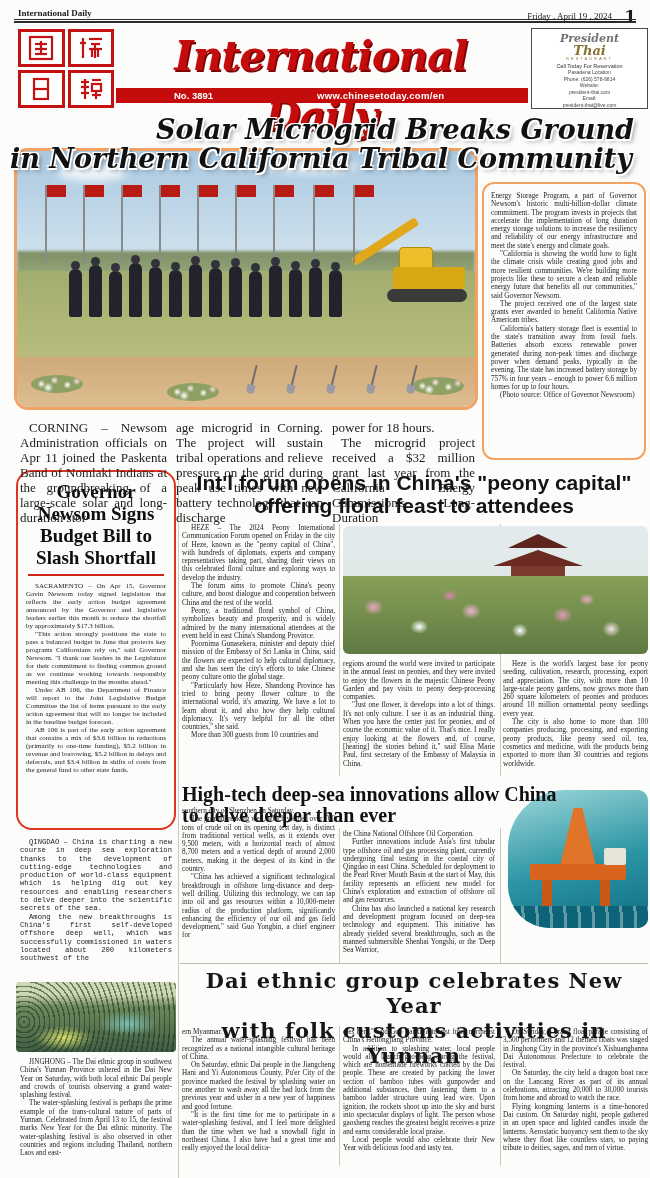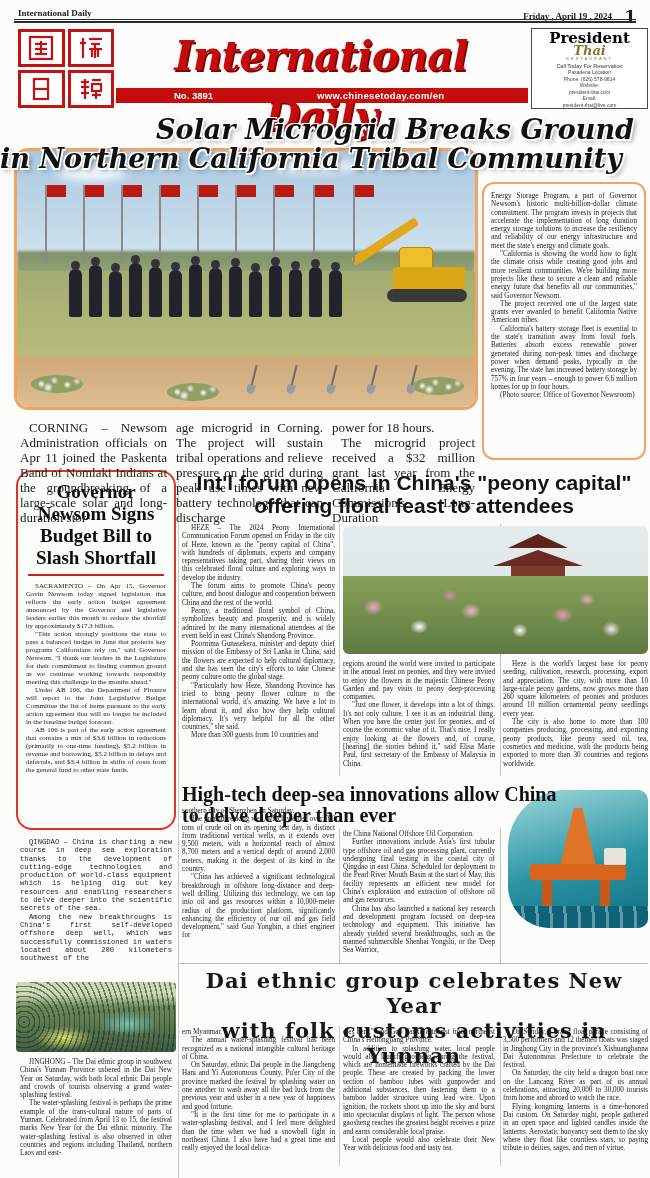--- a/index.html
+++ b/index.html
@@ -5,21 +5,21 @@
 <style>
   html,body{margin:0;padding:0;}
   .page{position:relative;width:650px;height:1178px;background:#fcfcfa;overflow:hidden;
         font-family:"Liberation Serif",serif;color:#1b1b1b;}
   [data-name]{box-sizing:border-box;}
 
   
   .folio{position:absolute;left:18px;right:14px;top:6px;height:16px;font-size:9px;font-weight:bold;}
   .folio-left{position:absolute;left:0;top:2px;}
   .folio-right{position:absolute;right:0;top:0;}
-  .folio-date{font-size:9px;font-weight:bold;vertical-align:3px;}
+  .folio-date{font-size:9px;font-weight:normal;vertical-align:3px;}
   .folio-page{font-size:17px;font-weight:bold;margin-left:10px;font-family:"DejaVu Serif",serif;}
   .rule-double{position:absolute;left:14px;right:14px;top:19px;height:4px;
                border-top:1px solid #2b2b2b;border-bottom:2px solid #2b2b2b;}
 
   
   .logo{position:absolute;left:18px;top:29px;width:96px;height:79px;display:grid;
         grid-template-columns:1fr 1fr;grid-template-rows:1fr 1fr;gap:3px;}
   .logo-cell{border:3px solid #c41212;background:#fff;display:flex;align-items:center;justify-content:center;}
   .logo-cell svg{display:block;}
   .brand{position:absolute;left:116px;top:26px;width:410px;height:60px;margin:0;text-align:center;
@@ -27,34 +27,34 @@
          color:#c40c0c;letter-spacing:-1px;line-height:60px;
          text-shadow:1.5px 1.5px 0 #7e0404, -0.5px -0.5px 0 #f5caca;}
   .redbar{position:absolute;left:116px;top:88px;width:412px;height:15px;background:#c40c0c;
           color:#fff;font-family:"Liberation Sans",sans-serif;font-weight:bold;font-size:9.5px;
           display:flex;align-items:center;}
   .redbar .issue{margin-left:58px;}
   .redbar .site{margin-left:104px;letter-spacing:.3px;}
 
   .ad{position:absolute;left:531px;top:28px;width:117px;height:81px;border:1.5px solid #4a4a4a;
       background:#fff;text-align:center;overflow:hidden;}
-  .ad-name{font-family:"DejaVu Serif",serif;font-weight:bold;color:#000000;
-           font-size:15px;line-height:13px;margin-top:3px;}
+  .ad-name{font-family:"DejaVu Serif",serif;font-style:italic;font-weight:bold;color:#737373;
+           font-size:11px;line-height:13px;margin-top:3px;}
   .ad-name2{font-family:"DejaVu Serif",serif;font-style:italic;font-weight:bold;color:#8a7434;
             font-size:13px;line-height:11px;}
   .ad-rest{font-size:4px;letter-spacing:2px;color:#8a7434;font-family:"Liberation Sans",sans-serif;}
   .ad-tag{font-size:5.5px;color:#333;margin-top:2px;font-family:"Liberation Sans",sans-serif;}
   .ad-line{font-size:5px;color:#444;line-height:6.5px;font-family:"Liberation Sans",sans-serif;}
 
   
   .lead-h{position:absolute;z-index:6;font-family:"DejaVu Serif",serif;font-weight:bold;font-style:italic;
           color:#111;white-space:nowrap;
           text-shadow:-1.5px -1.5px 0 #fff,1.5px -1.5px 0 #fff,-1.5px 1.5px 0 #fff,1.5px 1.5px 0 #fff,3px 3px 4px rgba(0,0,0,.35);}
   .lead-h1{left:140px;top:114px;width:510px;text-align:center;font-size:27px;}
-  .lead-h2{left:0px;top:143px;width:580px;text-align:center;font-size:27px;}
+  .lead-h2{left:0px;top:143px;width:580px;text-align:center;font-size:27px;padding-left:10px;}
 
   
   .photo{position:absolute;overflow:hidden;z-index:2;}
   .photo-main{left:14px;top:148px;width:464px;height:262px;border:3px solid #f2a263;border-radius:14px;}
   .pm-sky{position:absolute;left:0;top:0;right:0;height:125px;background:linear-gradient(#a9c8e0,#d7e6f0);}
   .pm-cloud{position:absolute;background:#fff;border-radius:50%;filter:blur(4px);opacity:.8;}
   .pm-trees{position:absolute;left:0;right:0;top:100px;height:22px;background:linear-gradient(#7e8e66,#93a477);filter:blur(1.5px);}
   .pm-grass{position:absolute;left:0;right:0;top:120px;height:92px;background:linear-gradient(#a3ad70,#b9bd7e);}
   .pm-dirt{position:absolute;left:0;right:0;top:206px;height:56px;background:linear-gradient(#cfa97a,#dfc093);}
   .flag{position:absolute;width:2px;height:78px;background:#8a8a8a;top:34px;}

